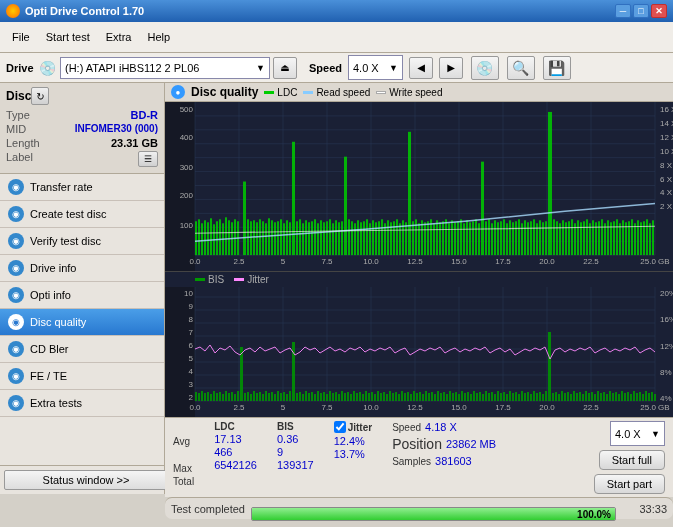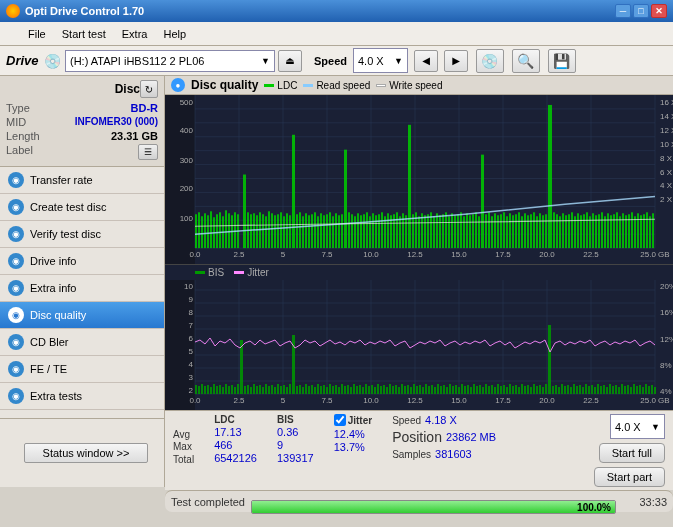--- a/index.html
+++ b/index.html
@@ -46,44 +46,44 @@
       display: flex;
       align-items: center;
       justify-content: center;
       border-radius: 2px;
     }
     .title-btn.close { background: #e05050; border-color: #c03030; }
 
     
     .menu-bar {
       background: #f0ede8;
-      height: 24px;
-      display: flex;
-      align-items: center;
-      padding: 0 20px;
+      height: 31px;
+      display: flex;
+      align-items: center;
+      padding: 0 4px;
       border-bottom: 1px solid #b0a898;
     }
     .menu-item {
       padding: 2px 8px;
       cursor: pointer;
       border-radius: 2px;
       font-size: 11px;
     }
 
     
     .drive-bar {
       background: #f0ede8;
       height: 30px;
       display: flex;
       align-items: center;
       padding: 0 6px;
       gap: 6px;
       border-bottom: 1px solid #b0a898;
     }
-    .drive-label { font-size: 13px; font-weight: bold; font-style: italic; }
+    .drive-label { font-size: 11px; font-weight: bold; }
     .drive-select {
       background: white;
       border: 1px solid #8888aa;
       height: 22px;
       padding: 1px 4px;
       font-size: 11px;
       width: 210px;
       display: flex;
       align-items: center;
       justify-content: space-between;
@@ -144,21 +144,21 @@
 
     
     .disc-panel {
       background: #ddd8d0;
       border-bottom: 1px solid #b0a898;
       padding: 4px 6px;
     }
     .disc-header {
       display: flex;
       align-items: center;
-      justify-content: flex-end;
+      justify-content: flex-start;
       margin-bottom: 4px;
     }
     .disc-title { font-size: 12px; font-weight: bold; }
     .disc-refresh-btn {
       width: 18px;
       height: 18px;
       background: linear-gradient(to bottom, #f0f0f0, #d0d0d0);
       border: 1px solid #999;
       cursor: pointer;
       display: flex;
@@ -406,42 +406,42 @@
     <div class="nav-item">
       <div class="nav-icon blue">◉</div>
       <span>Verify test disc</span>
     </div>
     <div class="nav-item">
       <div class="nav-icon blue">◉</div>
       <span>Drive info</span>
     </div>
     <div class="nav-item">
       <div class="nav-icon blue">◉</div>
-      <span>Extra info</span>
+      <span>Opti info</span>
     </div>
     <div class="nav-item active">
       <div class="nav-icon active">◉</div>
       <span>Disc quality</span>
     </div>
     <div class="nav-item">
       <div class="nav-icon blue">◉</div>
       <span>CD Bler</span>
     </div>
     <div class="nav-item">
       <div class="nav-icon blue">◉</div>
       <span>FE / TE</span>
     </div>
     <div class="nav-item">
       <div class="nav-icon blue">◉</div>
       <span>Extra tests</span>
     </div>
 
     <div style="flex:1;"></div>
 
-    <div style="padding:20px;border-top:1px solid #b0a898;">
+    <div style="padding:0;border-top:1px solid #b0a898;">
       <button class="status-btn" style="width:100%;">Status window &gt;&gt;</button>
     </div>
   </div>
 
   <div style="flex:1;display:flex;flex-direction:column;">
 
     <div class="chart-title-bar">
       <div class="chart-title-icon">●</div>
       <span class="chart-title-text">Disc quality</span>
       <div class="legend-item">
@@ -906,21 +906,21 @@
           <rect x="489" y="107" width="2" height="7"></rect>
         </g>
 
         <polyline points="30,62 35,60 40,64 45,58 50,66 55,61 60,63 65,59 70,65 75,68 80,63 85,61 90,65 95,60 100,64 105,62 110,60 115,66 120,63 125,61 130,68 135,65 140,60 145,63 150,61 155,66 160,63 165,60 170,64 175,62 180,65 185,61 190,63 195,60 200,65 205,62 210,64 215,61 220,63 225,60 230,66 235,63 240,61 245,68 250,65 255,62 260,64 265,61 270,63 275,60 280,66 285,63 290,61 295,65 300,62 305,64 310,61 315,63 320,60 325,66 330,63 335,61 340,65 345,62 350,68 355,65 360,62 365,64 370,61 375,63 380,60 385,72 390,63 395,61 400,65 405,62 410,64 415,61 420,63 425,60 430,66 435,63 440,61 445,65 450,62 455,64 460,61 465,63 470,60 475,66 480,63 485,61 490,65" fill="none" stroke="#ff88ff" stroke-width="1" opacity="0.9"></polyline>
       </svg>
     </div>
 
     <div class="stats-bar">
       <div class="stat-col">
         <div class="stat-header" style="margin-top:14px;"></div>
-        <div style="font-size:10px;color:#333;margin-bottom:0;">Avg</div>
+        <div style="font-size:10px;color:#333;margin-bottom:15px;">Avg</div>
         <div style="font-size:10px;color:#333;margin-bottom:1px;">Max</div>
         <div style="font-size:10px;color:#333;">Total</div>
       </div>
 
       <div class="stat-col">
         <div class="stat-header">LDC</div>
         <div class="stat-value">17.13</div>
         <div class="stat-value">466</div>
         <div class="stat-value">6542126</div>
       </div>

